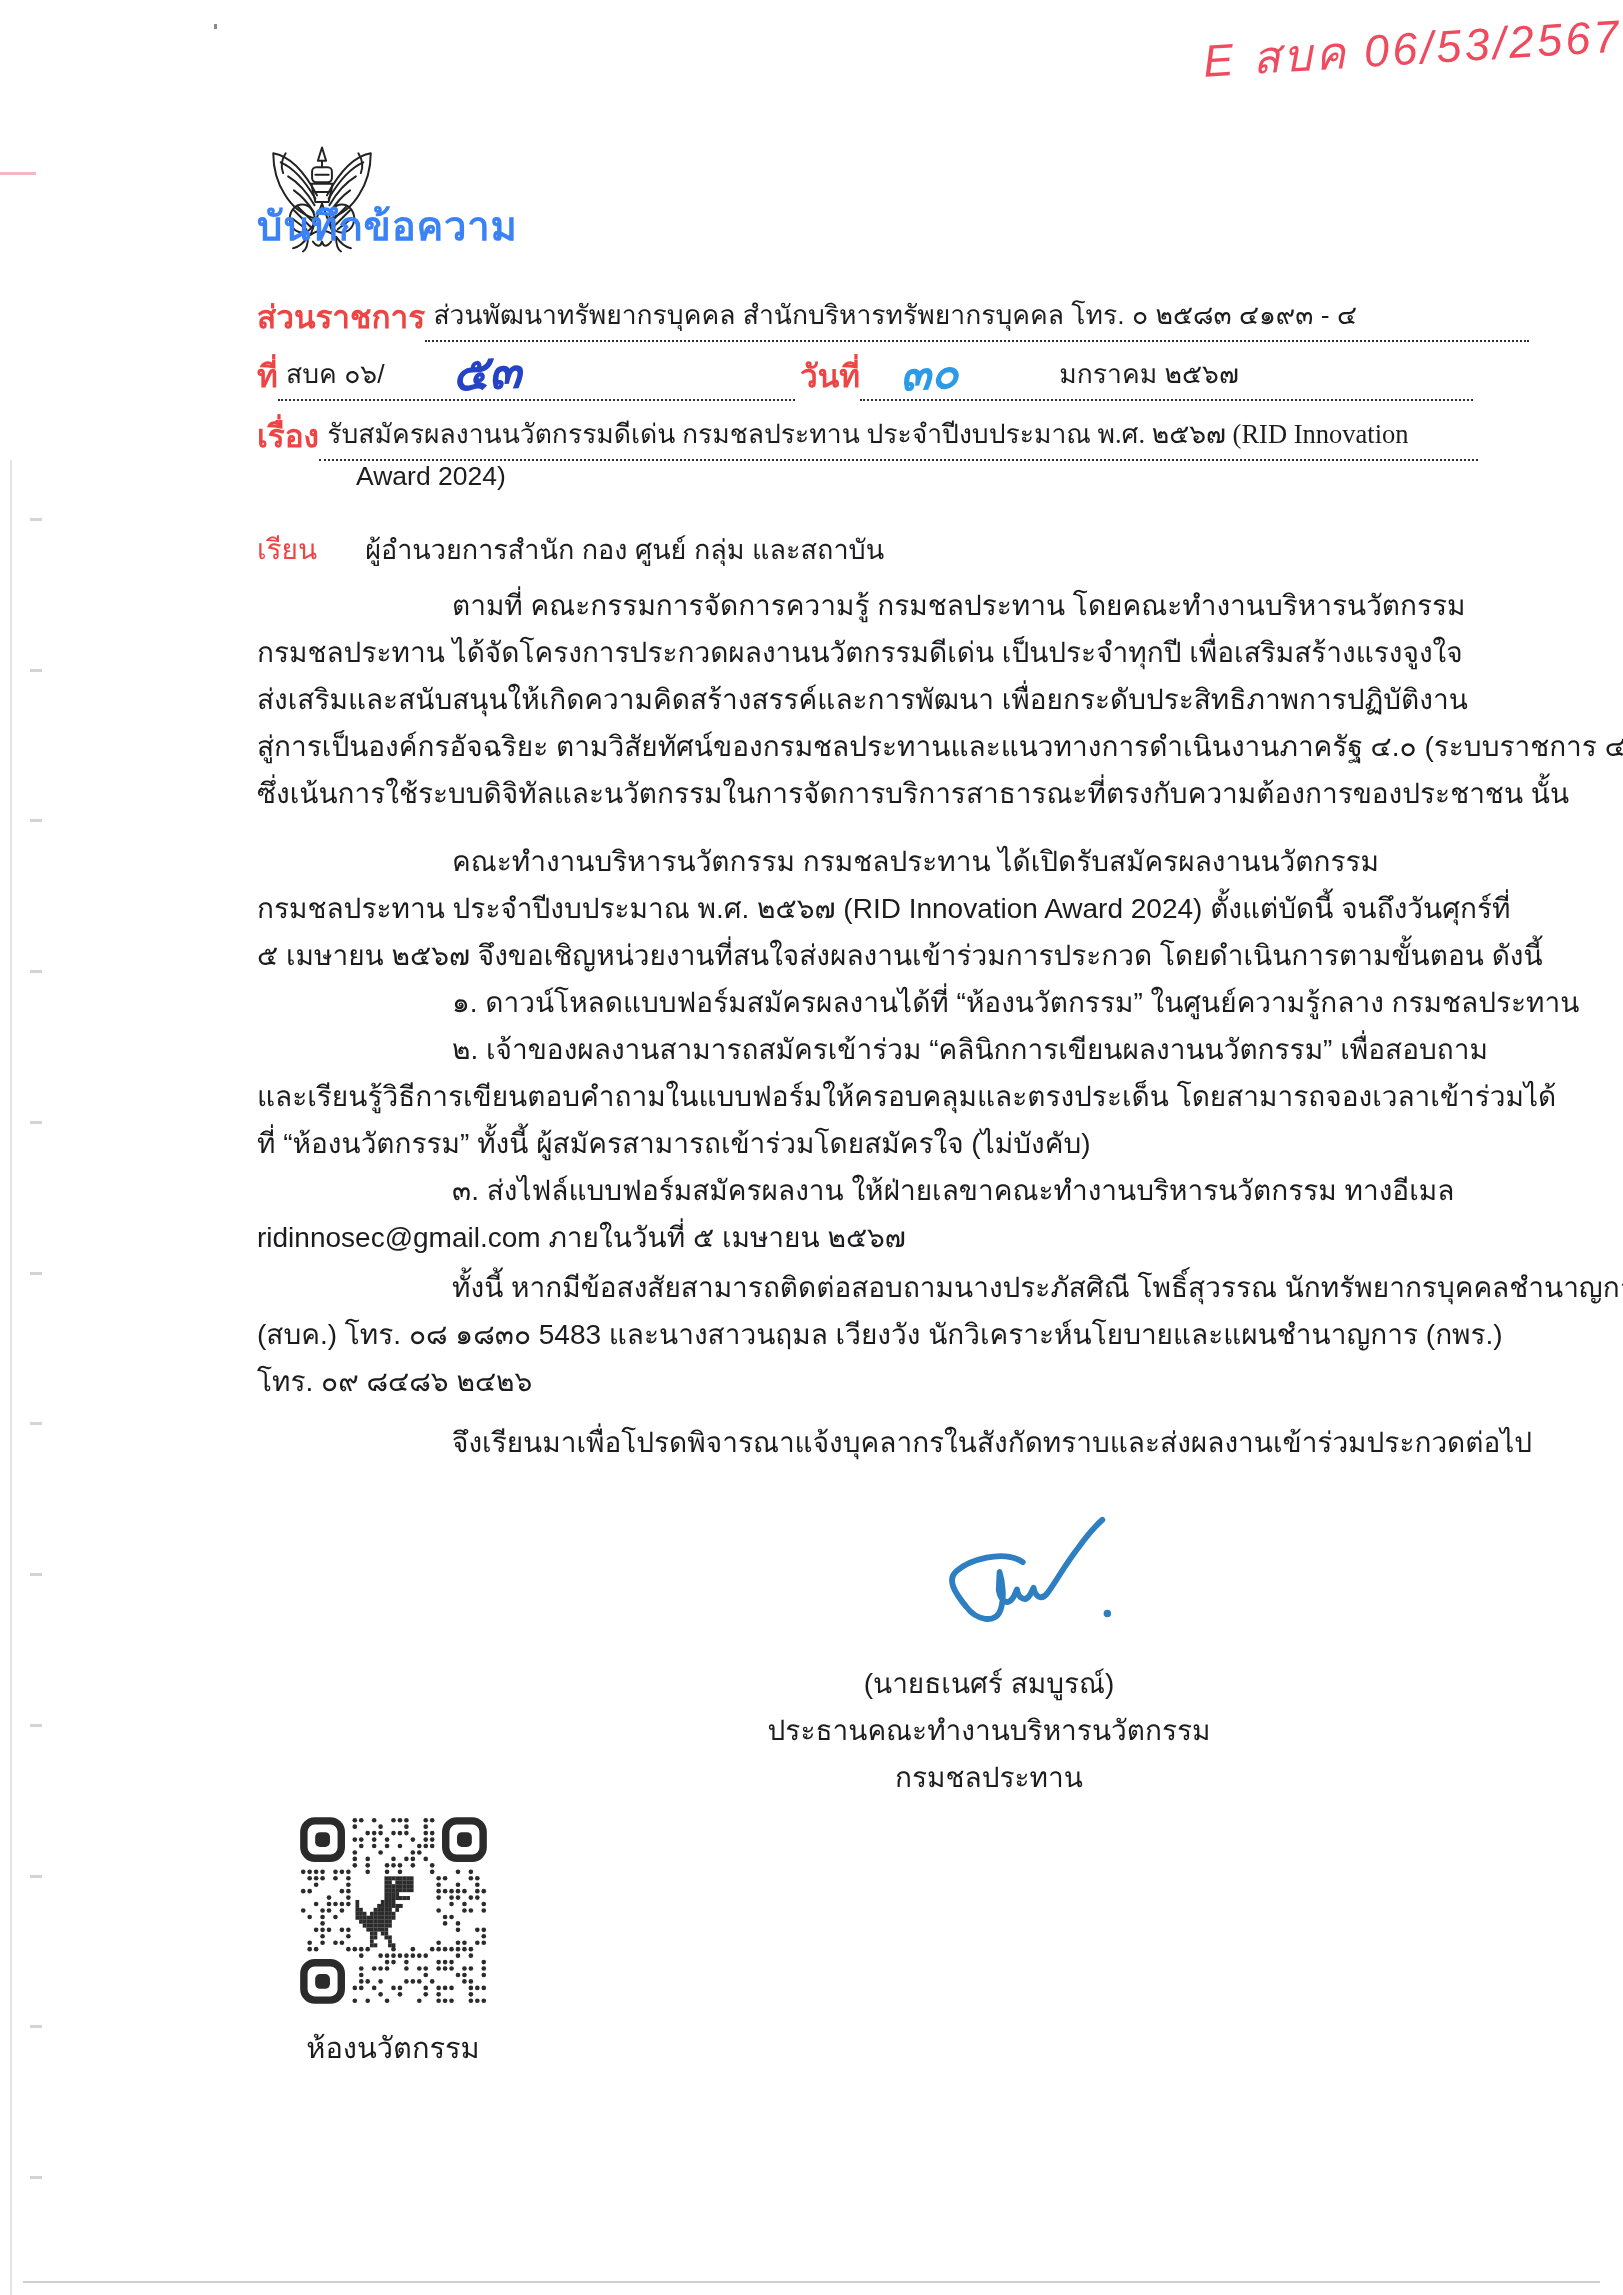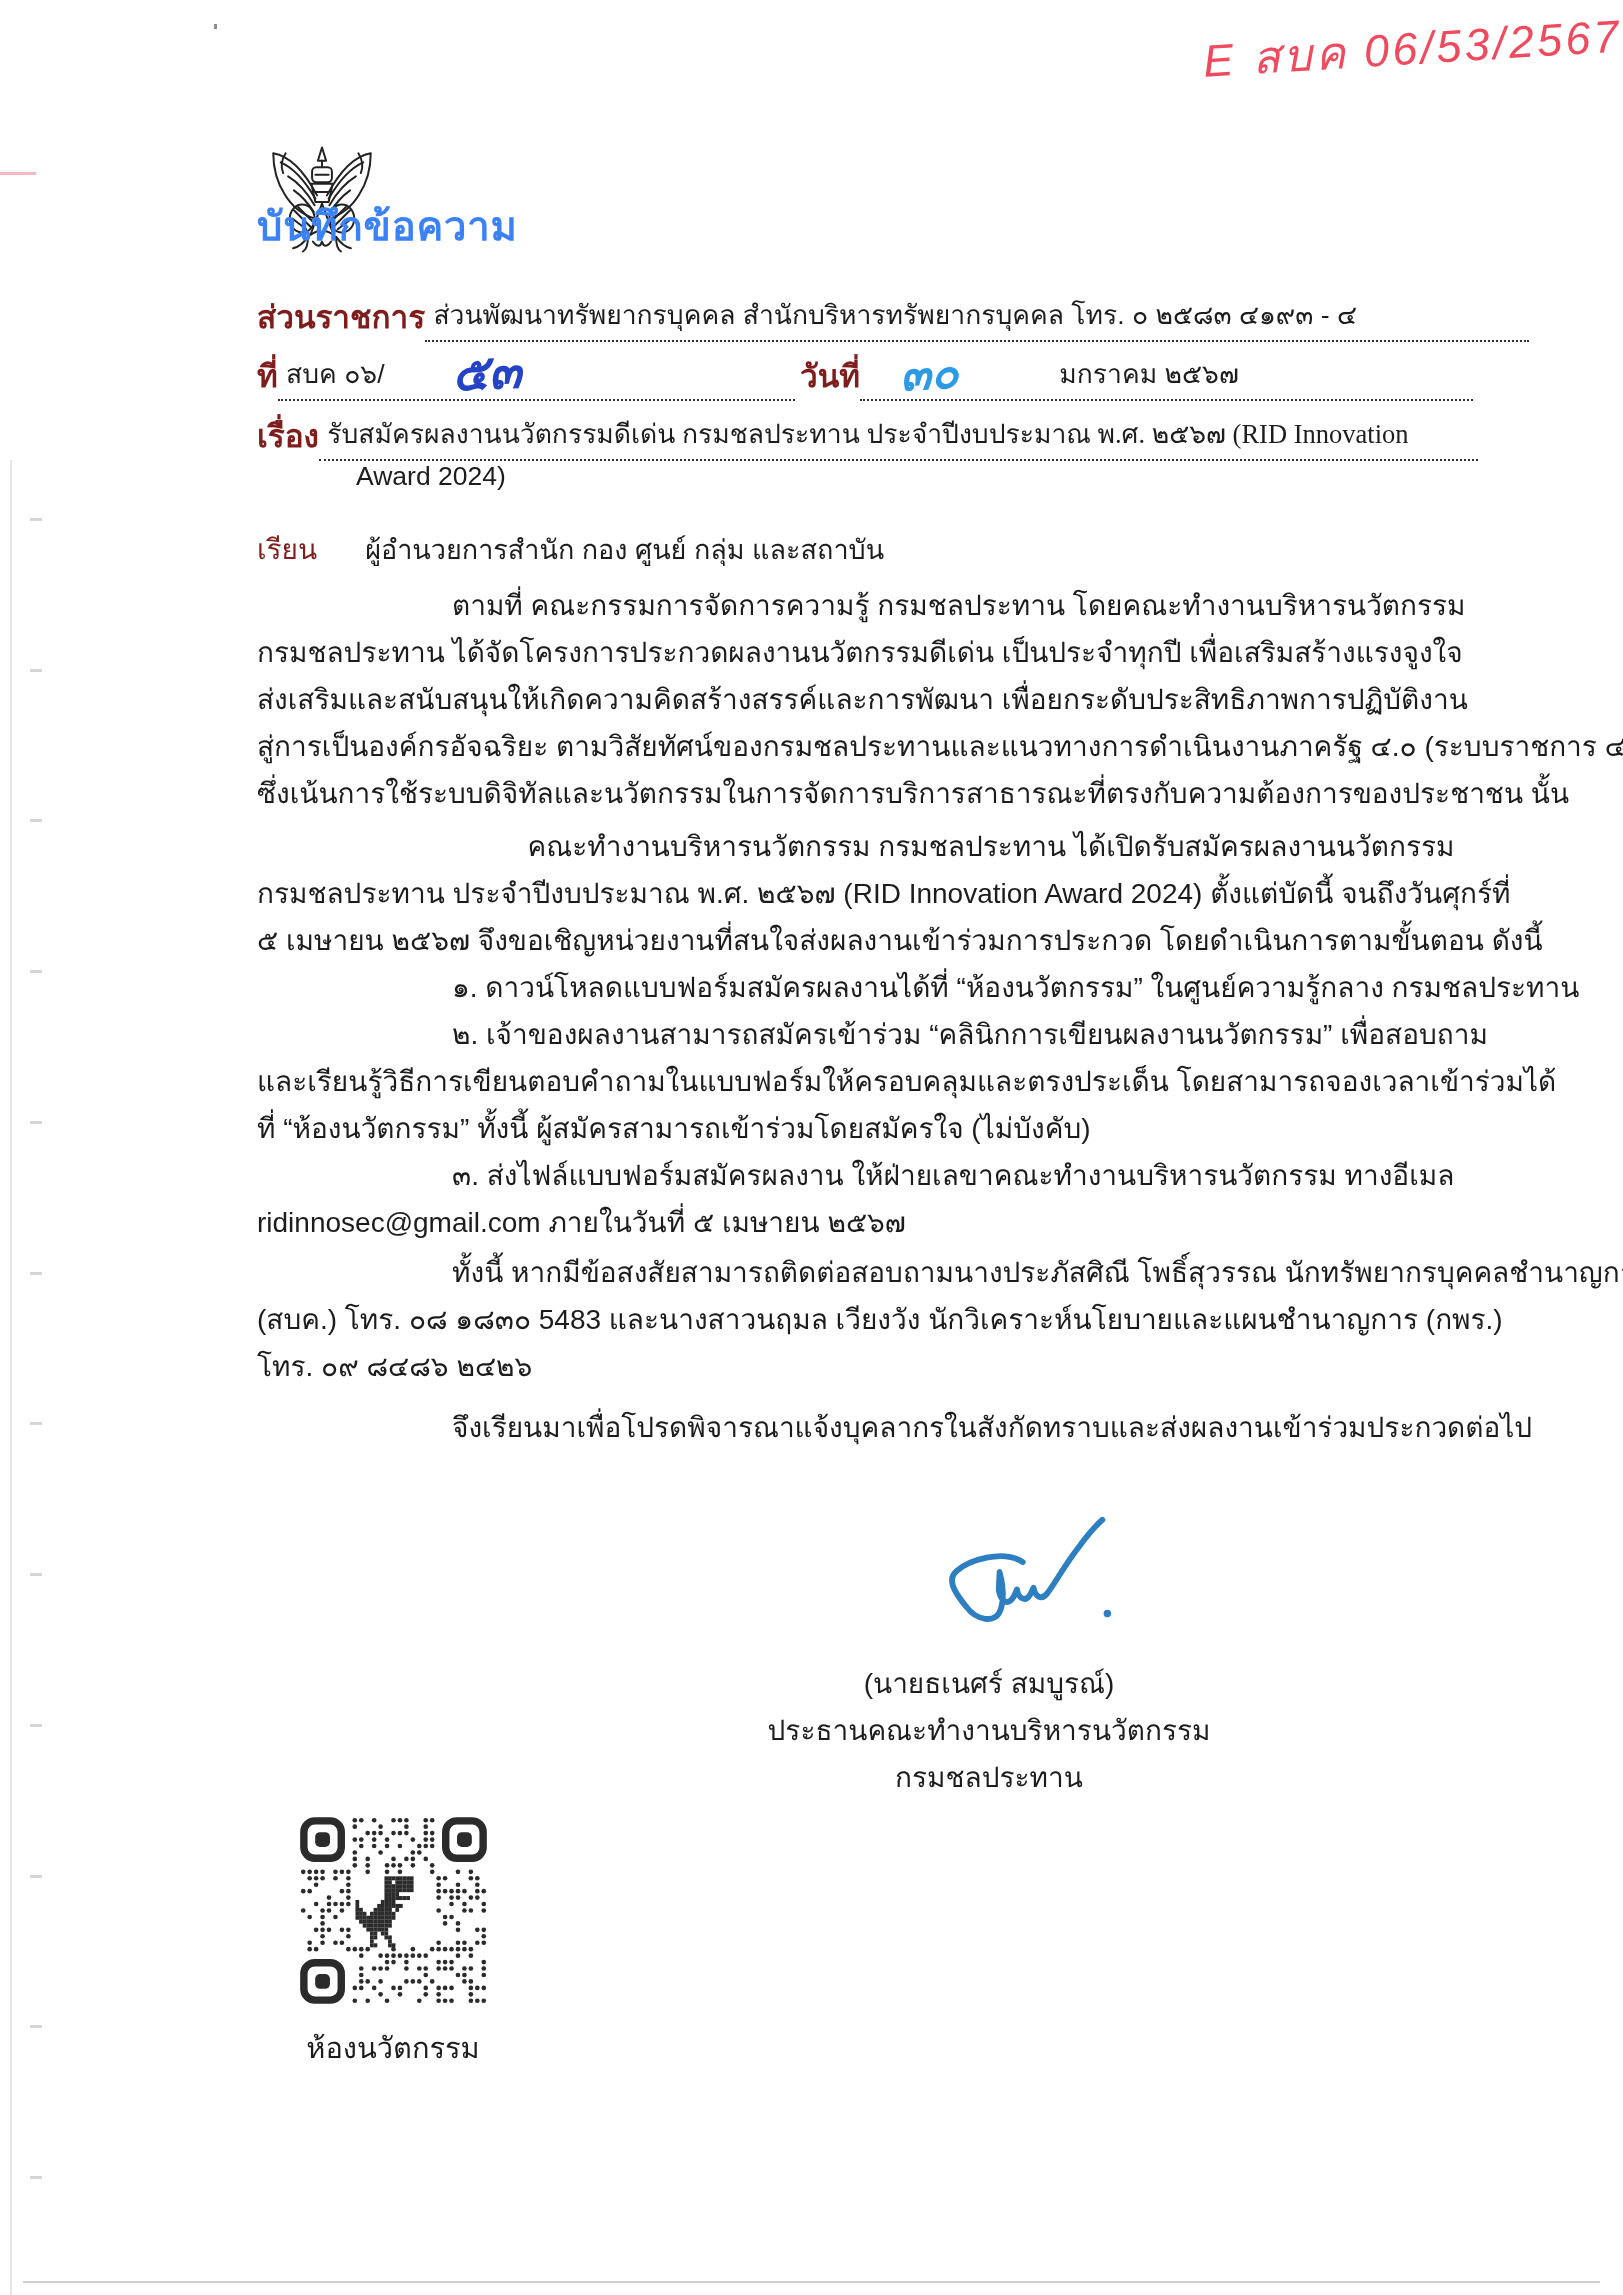--- a/index.html
+++ b/index.html
@@ -27,21 +27,21 @@
   
   .garuda{position:absolute;left:265px;top:144px;width:114px;height:111px;}
   .garuda svg{width:100%;height:100%;}
   .title{
     position:absolute;left:257px;top:194px;width:1272px;
     text-align:left;font-size:40px;font-weight:700;color:#3b82f6;
     letter-spacing:0.8px;
   }
   
   .f-row{position:absolute;left:257px;width:1272px;display:flex;align-items:flex-end;}
-  .f-label{font-weight:700;font-size:31.5px;white-space:nowrap;flex:none;color:#7f1d1d;}
+  .f-label{font-weight:700;font-size:31.5px;white-space:nowrap;flex:none;color:#ef4444;}
   .uline{display:flex;align-items:flex-end;border-bottom:2.5px dotted #2f2f2f;padding:0 5px 4.1px 8.3px;position:relative;}
   .uline.grow{flex:1;}
   .f-val{font-size:26.5px;white-space:nowrap;color:#1d1d1f;}
   .hand-blue{
     position:absolute;font-weight:700;font-style:italic;white-space:nowrap;
     transform:rotate(-3deg);line-height:1;
   }
   .row-agency{top:292px;}
   .row-no{top:351px;}
   .row-subj{top:411px;}
@@ -155,21 +155,21 @@
     <span class="f-label" style="font-weight:400;font-size:28px;">เรียน</span>
     <span class="f-val to-val">ผู้อำนวยการสำนัก กอง ศูนย์ กลุ่ม และสถาบัน</span>
   </div>
 
   <div class="body-block">
       <div class="bline first">ตามที่ คณะกรรมการจัดการความรู้ กรมชลประทาน โดยคณะทำงานบริหารนวัตกรรม</div>
       <div class="bline">กรมชลประทาน ได้จัดโครงการประกวดผลงานนวัตกรรมดีเด่น เป็นประจำทุกปี เพื่อเสริมสร้างแรงจูงใจ</div>
       <div class="bline">ส่งเสริมและสนับสนุนให้เกิดความคิดสร้างสรรค์และการพัฒนา เพื่อยกระดับประสิทธิภาพการปฏิบัติงาน</div>
       <div class="bline">สู่การเป็นองค์กรอัจฉริยะ ตามวิสัยทัศน์ของกรมชลประทานและแนวทางการดำเนินงานภาครัฐ ๔.๐ (ระบบราชการ ๔.๐)</div>
       <div class="bline">ซึ่งเน้นการใช้ระบบดิจิทัลและนวัตกรรมในการจัดการบริการสาธารณะที่ตรงกับความต้องการของประชาชน นั้น</div>
-      <div class="bline first" style="margin-top: 6px; text-align: center;">คณะทำงานบริหารนวัตกรรม กรมชลประทาน ได้เปิดรับสมัครผลงานนวัตกรรม</div>
+      <div class="bline first" style="margin-top: 21px;">คณะทำงานบริหารนวัตกรรม กรมชลประทาน ได้เปิดรับสมัครผลงานนวัตกรรม</div>
       <div class="bline">กรมชลประทาน ประจำปีงบประมาณ พ.ศ. ๒๕๖๗ (RID Innovation Award 2024) ตั้งแต่บัดนี้ จนถึงวันศุกร์ที่</div>
       <div class="bline">๕ เมษายน ๒๕๖๗ จึงขอเชิญหน่วยงานที่สนใจส่งผลงานเข้าร่วมการประกวด โดยดำเนินการตามขั้นตอน ดังนี้</div>
       <div class="bline first">๑. ดาวน์โหลดแบบฟอร์มสมัครผลงานได้ที่ “ห้องนวัตกรรม” ในศูนย์ความรู้กลาง กรมชลประทาน</div>
       <div class="bline first">๒. เจ้าของผลงานสามารถสมัครเข้าร่วม “คลินิกการเขียนผลงานนวัตกรรม” เพื่อสอบถาม</div>
       <div class="bline">และเรียนรู้วิธีการเขียนตอบคำถามในแบบฟอร์มให้ครอบคลุมและตรงประเด็น โดยสามารถจองเวลาเข้าร่วมได้</div>
       <div class="bline">ที่ “ห้องนวัตกรรม” ทั้งนี้ ผู้สมัครสามารถเข้าร่วมโดยสมัครใจ (ไม่บังคับ)</div>
       <div class="bline first">๓. ส่งไฟล์แบบฟอร์มสมัครผลงาน ให้ฝ่ายเลขาคณะทำงานบริหารนวัตกรรม ทางอีเมล</div>
       <div class="bline">ridinnosec@gmail.com ภายในวันที่ ๕ เมษายน ๒๕๖๗</div>
       <div class="bline first" style="margin-top: 3.3px;">ทั้งนี้ หากมีข้อสงสัยสามารถติดต่อสอบถามนางประภัสศิณี โพธิ์สุวรรณ นักทรัพยากรบุคคลชำนาญการ</div>
       <div class="bline">(สบค.) โทร. ๐๘ ๑๘๓๐ 5483 และนางสาวนฤมล เวียงวัง นักวิเคราะห์นโยบายและแผนชำนาญการ (กพร.)</div>

